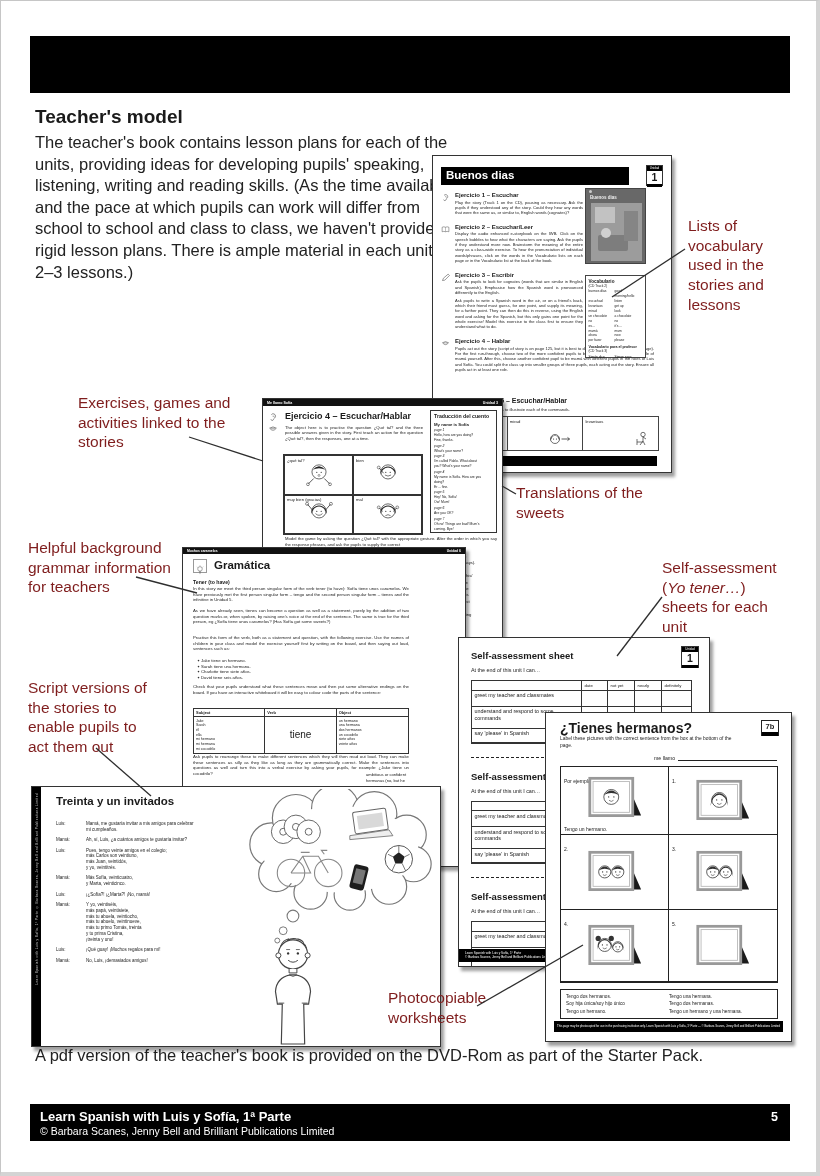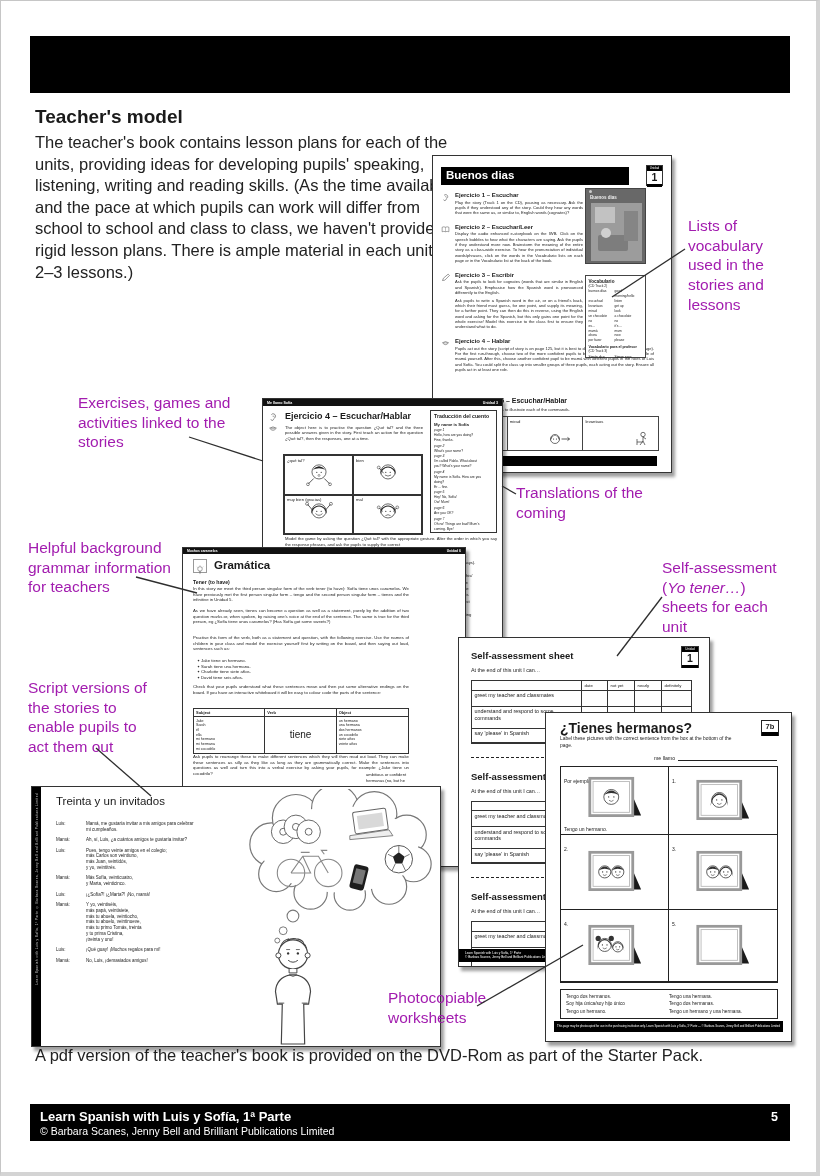--- a/index.html
+++ b/index.html
@@ -2,21 +2,21 @@
 <html><head>
 <meta charset="utf-8">
 <style>
 *{margin:0;padding:0;box-sizing:border-box}
 html,body{width:820px;height:1176px}
 body{font-family:"Liberation Sans",sans-serif;background:#fff;position:relative;overflow:hidden;color:#1a1a1a}
 .frame{position:absolute;inset:0;border:1px solid #c6c6c6;border-right:4px solid #d4d4d4;border-bottom:4px solid #d4d4d4;z-index:40;pointer-events:none}
 .banner{position:absolute;left:30px;top:36px;width:760px;height:57px;background:#000}
 .intro-h{position:absolute;left:35px;top:106px;font-size:19px;font-weight:bold}
 .intro-p{position:absolute;left:35px;top:132px;width:428px;font-size:16.5px;line-height:1.31;color:#222}
-.callout{position:absolute;font-size:15.5px;line-height:1.27;color:#a21caf;z-index:25}
+.callout{position:absolute;font-size:15.5px;line-height:1.27;color:#7f1d1d;z-index:25}
 #co-exercises{left:78px;top:393px;width:168px}
 #co-translations{left:516px;top:483px;width:130px}
 #co-vocabulary{left:688px;top:216px;width:102px}
 #co-grammar{left:28px;top:538px;width:162px}
 #co-selfassess{left:662px;top:558px;width:132px}
 #co-script{left:28px;top:678px;width:128px}
 #co-photocopiable{left:388px;top:988px;width:122px}
 .connectors{position:absolute;inset:0;z-index:30;pointer-events:none}
 .pdf-note{position:absolute;left:35px;top:1046px;width:748px;font-size:16.5px;color:#222}
 .footerbar{position:absolute;left:30px;top:1104px;width:760px;height:37px;background:#000;color:#fff;z-index:2}
@@ -122,37 +122,37 @@
 .ws-cell:nth-child(2n){border-right:none}
 .ws-lb{font-size:5px}
 .ws-frame{position:absolute;left:50%;top:50%;transform:translate(-50%,-46%)}
 .ws-cap{position:absolute;left:3px;bottom:2px;font-size:5px}
 .ws-box{position:absolute;left:14px;top:276px;width:218px;height:30px;border:0.9px solid #222;padding:2.5px 5px;display:flex}
 .ws-col{width:50%;font-size:4.7px;line-height:1.6}
 .ws-foot{position:absolute;left:8px;right:8px;top:308px;height:11px;background:#000;color:#fff;font-size:2.8px;display:flex;justify-content:space-between;align-items:center;padding:0 3px;line-height:1.25}
 
 .sc-strip{position:absolute;left:0;top:0;width:9px;height:100%;background:#000;overflow:hidden}
 .sc-strip span{writing-mode:vertical-rl;transform:rotate(180deg);font-size:3.2px;color:#ddd;letter-spacing:.4px;display:block;margin:6px auto 0}
-.sc-title{position:absolute;left:24px;top:8px;font-size:11.5px;font-weight:normal}
+.sc-title{position:absolute;left:24px;top:8px;font-size:11.5px;font-weight:bold}
 .sc-badge{left:302px;top:6px;width:17px;height:24px}
 .sc-dlg{position:absolute;left:24px;top:34px;width:202px}
 .sc-row{display:grid;grid-template-columns:30px 1fr;margin-bottom:4.5px;font-size:4.5px;line-height:1.3}
 .sc-line{white-space:pre-line}
 .sc-bubble{position:absolute;left:210px;top:2px;width:196px;height:160px}
 .sc-boy{position:absolute;left:222px;top:146px;width:78px;height:112px}
 </style>
 </head>
 <body>
 
 <div class="banner"></div>
 <h1 class="intro-h">Teacher's model</h1>
 <p class="intro-p">The teacher's book contains lesson plans for each of the units, providing ideas for developing pupils' speaking, listening, writing and reading skills. (As the time available and the pace at which pupils can work will differ from school to school and class to class, we haven't provided rigid lesson plans. There is ample material in each unit for 2–3 lessons.)</p>
 
 <div class="callout" id="co-exercises">Exercises, games and activities linked to the stories</div>
-<div class="callout" id="co-translations">Translations of the coming</div>
+<div class="callout" id="co-translations">Translations of the sweets</div>
 <div class="callout" id="co-vocabulary">Lists of vocabulary used in the stories and lessons</div>
 <div class="callout" id="co-grammar">Helpful background grammar information for teachers</div>
 <div class="callout" id="co-selfassess"><span>Self-assessment (</span><i>Yo tener…</i><span>) sheets for each unit</span></div>
 <div class="callout" id="co-script">Script versions of the stories to enable pupils to act them out</div>
 <div class="callout" id="co-photocopiable">Photocopiable worksheets</div>
 
 <section class="doc" id="pgA">
   <div class="bd-titlebar">Buenos dias</div>
   <div class="unit-badge bd-badge">
     <span class="ub-top">Unidad</span>

